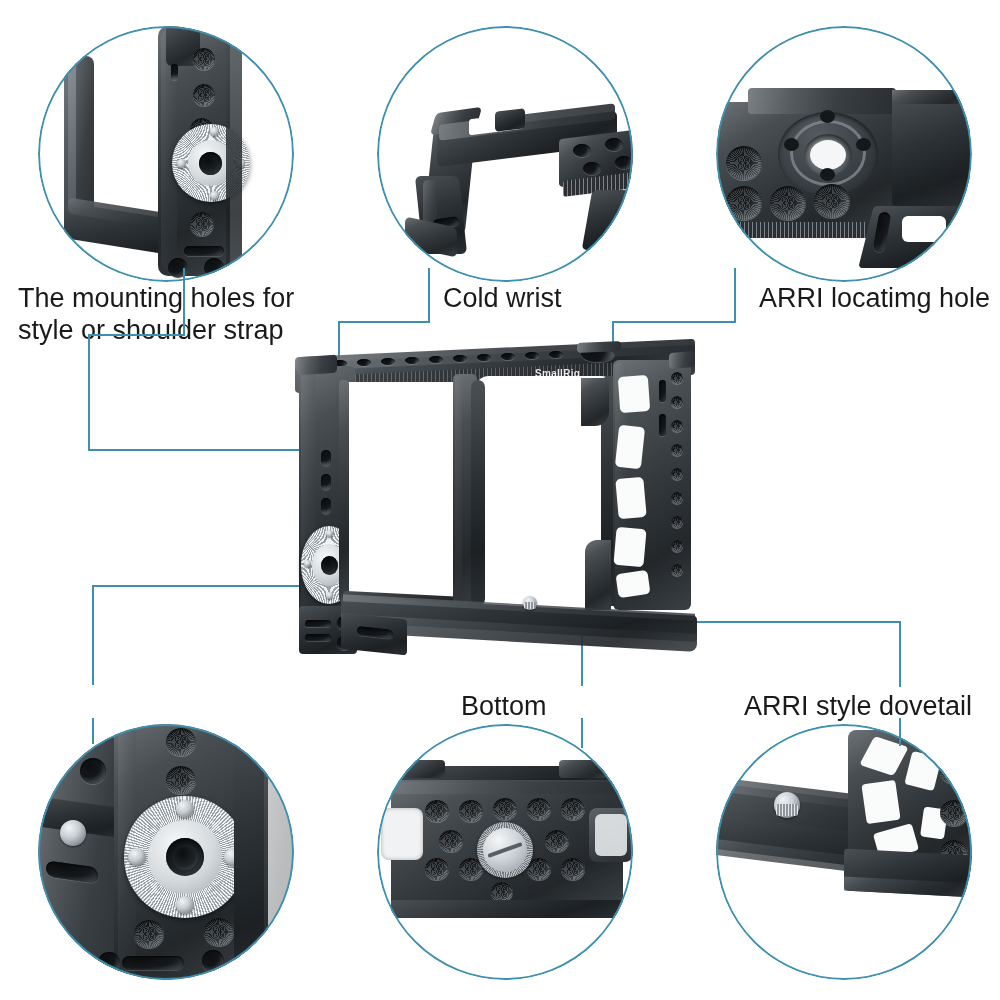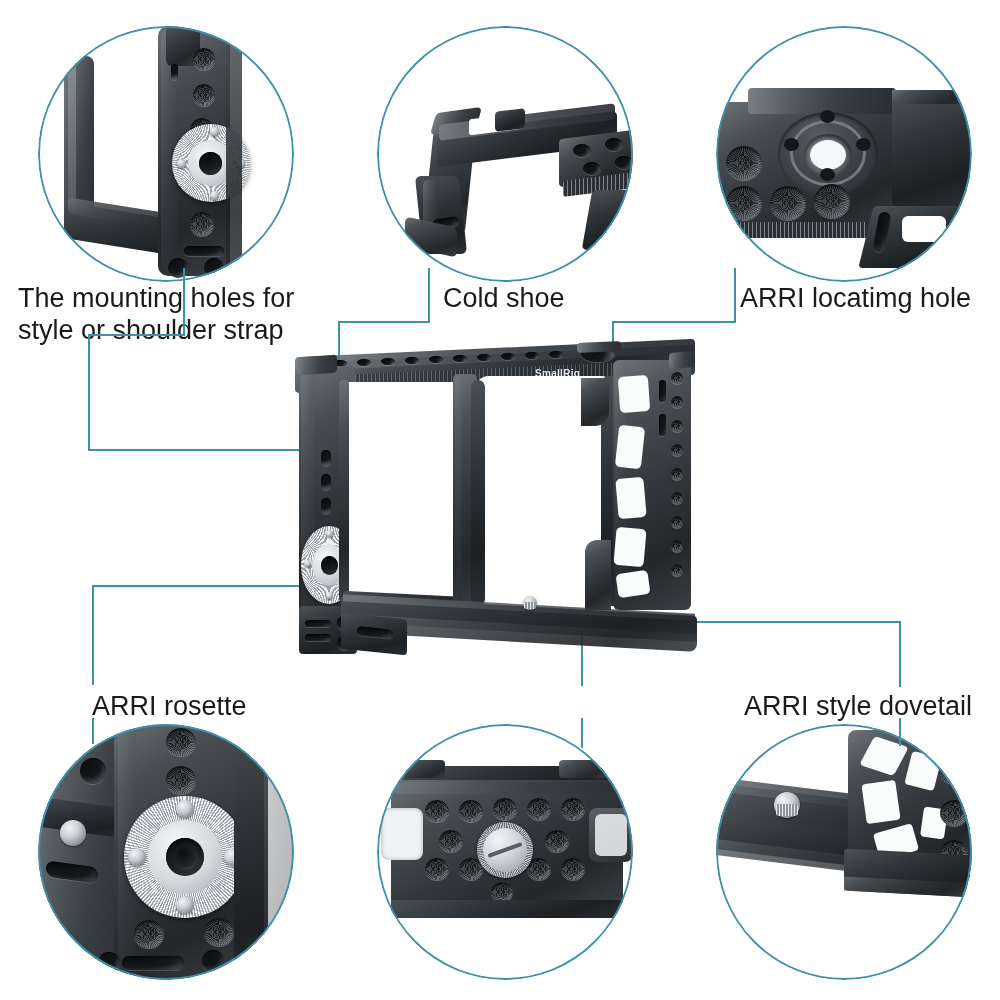--- a/index.html
+++ b/index.html
@@ -326,26 +326,26 @@
 
       <div class="metal-d" style="position:absolute;left:128px;top:128px;width:130px;height:42px;border-radius:4px;transform:skewY(3deg);"></div>
       <div class="metal" style="position:absolute;left:128px;top:156px;width:130px;height:14px;transform:skewY(3deg);opacity:.75;"></div>
     </div>
     <div class="ring"></div>
   </div>
 
   <div class="label" style="left:18px;top:282px;width:320px;">The mounting holes for
 style or shoulder strap</div>
 
-  <div class="label" style="left:443px;top:282px;width:240px;">Cold shoe</div>
-
-  <div class="label" style="left:740px;top:282px;width:250px;">ARRI  locatimg hole</div>
-
-  <div class="label" style="left:92px;top:690px;width:250px;">ARRI  rosette</div>
-
+  <div class="label" style="left:443px;top:282px;width:240px;">Cold wrist</div>
+
+  <div class="label" style="left:740px;top:282px;width:250px;text-align:right;">ARRI  locatimg hole</div>
+
+
+  <div class="label" style="left:461px;top:690px;width:180px;">Bottom</div>
 
   <div class="label" style="left:744px;top:690px;width:260px;">ARRI style dovetail</div>
 
   <div class="ln ln-v" style="left:183px;top:268px;height:66px;"></div>
   <div class="ln ln-v" style="left:88px;top:334px;height:116px;"></div>
   <div class="ln ln-h" style="left:88px;top:334px;width:97px;"></div>
   <div class="ln ln-h" style="left:88px;top:449px;width:222px;"></div>
 
   <div class="ln ln-v" style="left:428px;top:268px;height:54px;"></div>
   <div class="ln ln-h" style="left:338px;top:321px;width:92px;"></div>

